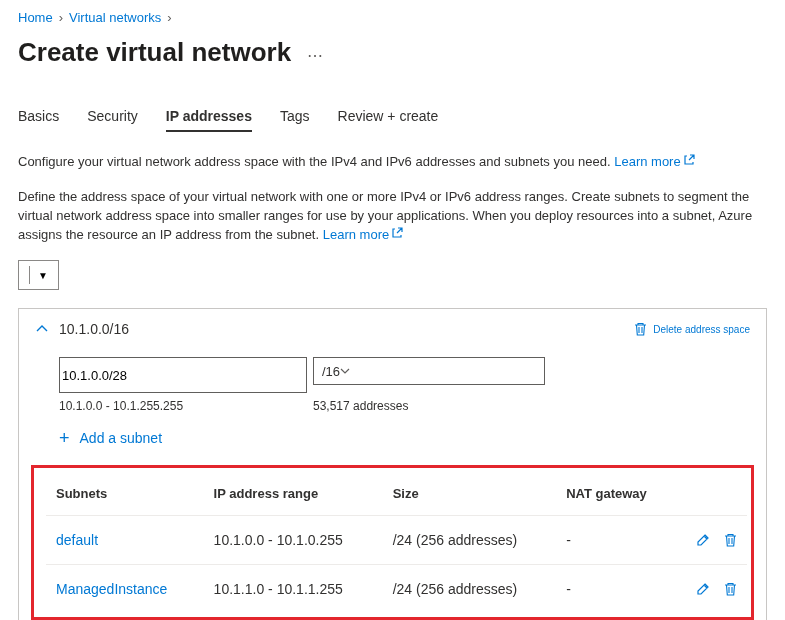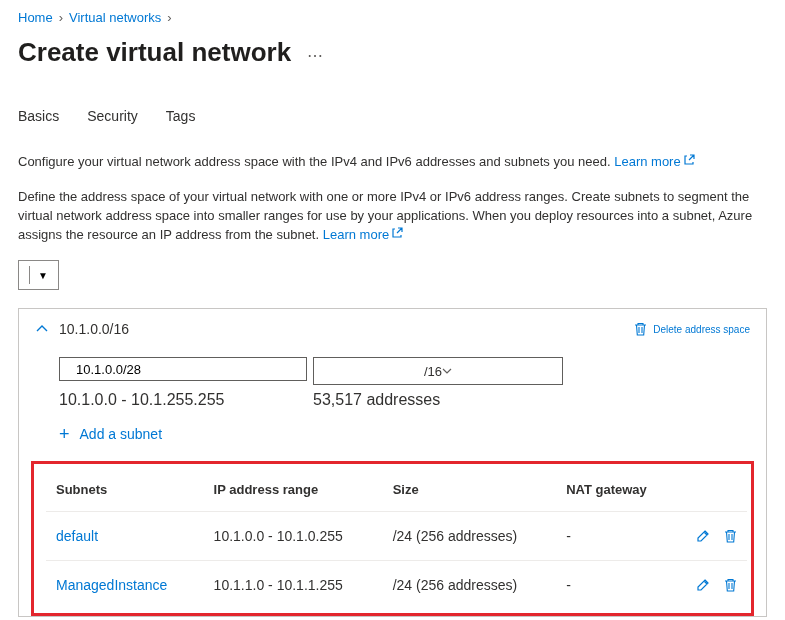--- a/index.html
+++ b/index.html
@@ -44,27 +44,27 @@
     
     .panel { border: 1px solid #c8c6c4; padding: 12px 16px 0 16px; }
     .panel-header { display:flex; align-items:center; justify-content:space-between; margin-bottom:20px; }
     .panel-header-left { display:flex; align-items:center; gap:10px; }
     .expander { color:#0078d4; font-size:14px; cursor:pointer; display:inline-block; }
     .range-label { font-size:14px; }
     .delete-link { display:flex; align-items:center; gap:6px; color:#0078d4; cursor:pointer; font-size:10px; }
 
     .row-inputs { display:flex; gap:6px; margin-left:24px; margin-bottom:6px; }
     .text-input {
-      border:1px solid #605e5c; height:24px; padding:0 16px; font-size:13px; width:248px;
+      border:1px solid #605e5c; height:36px; padding:0 2px; font-size:13px; width:248px;
     }
     .select-wrap {
-      border:1px solid #605e5c; height:28px; padding:0 8px; font-size:13px; width:250px;
-      display:flex; align-items:center; justify-content:center; cursor:pointer;
-    }
-    .row-sub { display:flex; gap:6px; margin-left:24px; font-size:16px; color:#323130; margin-bottom:16px; }
+      border:1px solid #605e5c; height:28px; padding:0 8px; font-size:13px; width:232px;
+      display:flex; align-items:center; justify-content:flex-start; cursor:pointer;
+    }
+    .row-sub { display:flex; gap:6px; margin-left:24px; font-size:12px; color:#323130; margin-bottom:16px; }
     .row-sub .col1 { width:248px; }
     .row-sub .col2 { width:250px; }
 
     .add-subnet { display:flex; align-items:center; gap:10px; margin-left:24px; color:#0078d4; cursor:pointer; font-size:14px; margin-bottom:18px; }
     .plus { font-size:18px; font-weight:300; line-height:1; }
 
     
     .subnet-box { border:3px solid #e3262d; margin: 16px -4px 0 -4px; padding: 4px 4px 4px 12px; }
     .subnet-table { width:100%; border-collapse:collapse; }
     .subnet-table th {
@@ -96,21 +96,23 @@
 
 <div class="title-row">
   <h1>Create virtual network</h1>
   <span class="ellipsis">⋯</span>
 </div>
 
 
 <div class="tabs">
   <div class="tab">Basics</div>
   <div class="tab">Security</div>
+  <div class="tab active">IP addresses</div>
   <div class="tab">Tags</div>
+  <div class="tab">Review + create</div>
 </div>
 
 
 <p class="info">
   <span>Configure your virtual network address space with the IPv4 and IPv6 addresses and subnets you need.</span>
   <a><span>Learn more</span><span class="ext-icon"><svg viewBox="0 0 12 12" width="12" height="12">
           <path fill="none" stroke="#0078d4" stroke-width="1.2" d="M4 2H2v8h8V8 M6 6l5-5 M7 1h4v4"></path>
         </svg></span></a>
 </p>
 

